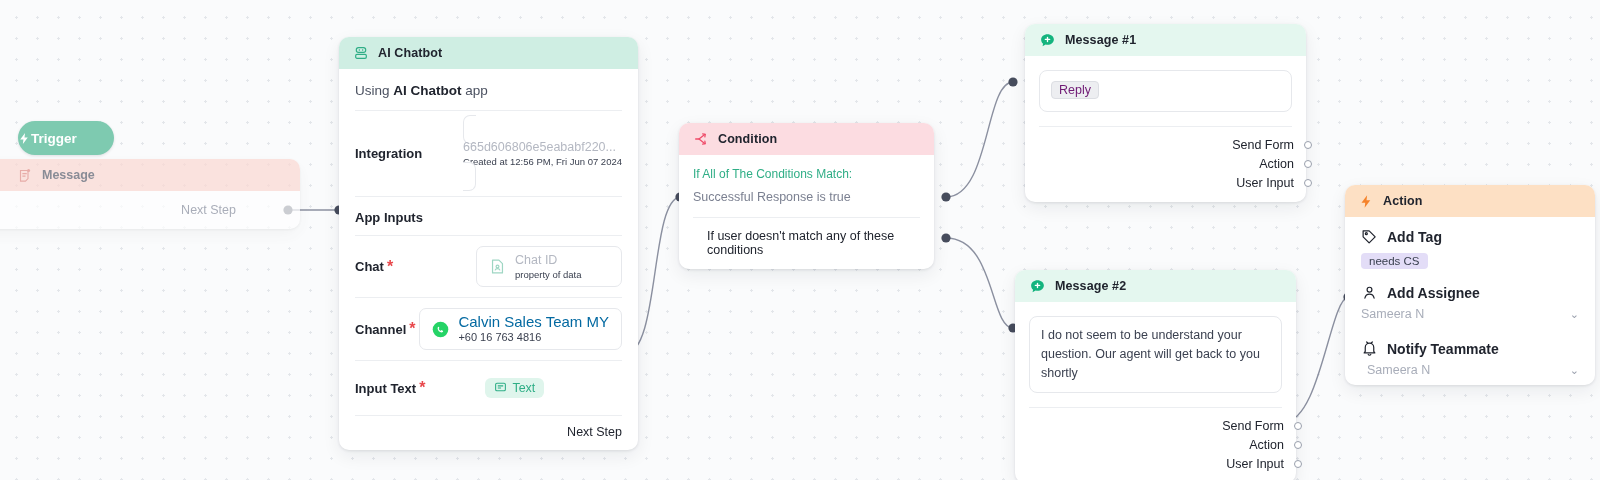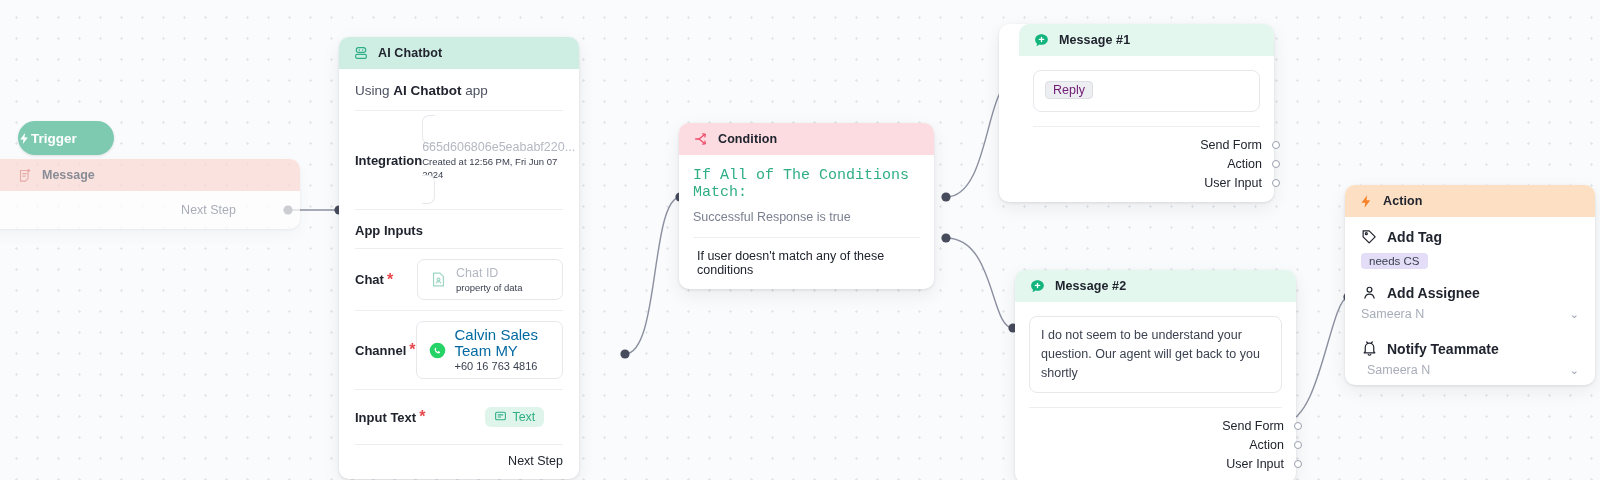--- a/index.html
+++ b/index.html
@@ -92,21 +92,21 @@
     font-size: 12.5px; font-weight: bold; color: #5e6270;
   }
   #trigger-card .trig-body {
     height: 38px;
     display: flex; align-items: center; justify-content: flex-end;
     padding-right: 64px;
     font-size: 12.5px; color: #8b90a0;
   }
 
   
-  #node-ai { left: 339px; top: 37px; width: 240px; }
+  #node-ai { left: 339px; top: 37px; width: 299px; }
   .using { font-size: 13.5px; color: #4b5160; padding: 14px 16px 12px; }
   .using b { color: #20242e; }
   .row {
     display: flex; align-items: center;
     padding: 10px 16px;
     min-height: 34px;
   }
   .row-label { font-size: 13px; font-weight: bold; color: #20242e; flex: 0 0 auto; }
   .req { color: #e8474b; margin-left: 3px; font-weight: bold; }
   .row-val { margin-left: auto; }
@@ -132,26 +132,26 @@
     color: #2fae86;
   }
   .nextstep {
     display: flex; align-items: center; justify-content: flex-end;
     padding: 9px 16px 11px;
     font-size: 12.5px; color: #20242e; font-weight: normal;
   }
 
   
   #node-cond { left: 679px; top: 123px; width: 255px; }
-  .cond-title { font-size: 15px; color: #2fae86; padding: 12px 14px 0; font-weight: normal; font-family: Liberation Mono, monospace; }
+  .cond-title { font-size: 12px; color: #2fae86; padding: 12px 14px 0; font-weight: normal; }
   .cond-item { font-size: 12.5px; color: #7b8091; padding: 9px 14px 13px; }
-  .cond-else { font-size: 12.5px; color: #20242e; padding: 11px 14px 12px 18px; }
+  .cond-else { font-size: 12.5px; color: #20242e; padding: 11px 14px 12px 28px; }
 
   
-  #node-msg1 { left: 999px; top: 24px; width: 255px; padding-left: 20px; }
+  #node-msg1 { left: 1025px; top: 24px; width: 281px; }
   #node-msg2 { left: 1015px; top: 270px; width: 281px; }
   .msg-box {
     margin: 14px 14px 0;
     border: 1px solid #e6e8ec;
     border-radius: 8px;
     padding: 9px 11px;
     min-height: 22px;
   }
   .reply-chip {
     display: inline-block;

